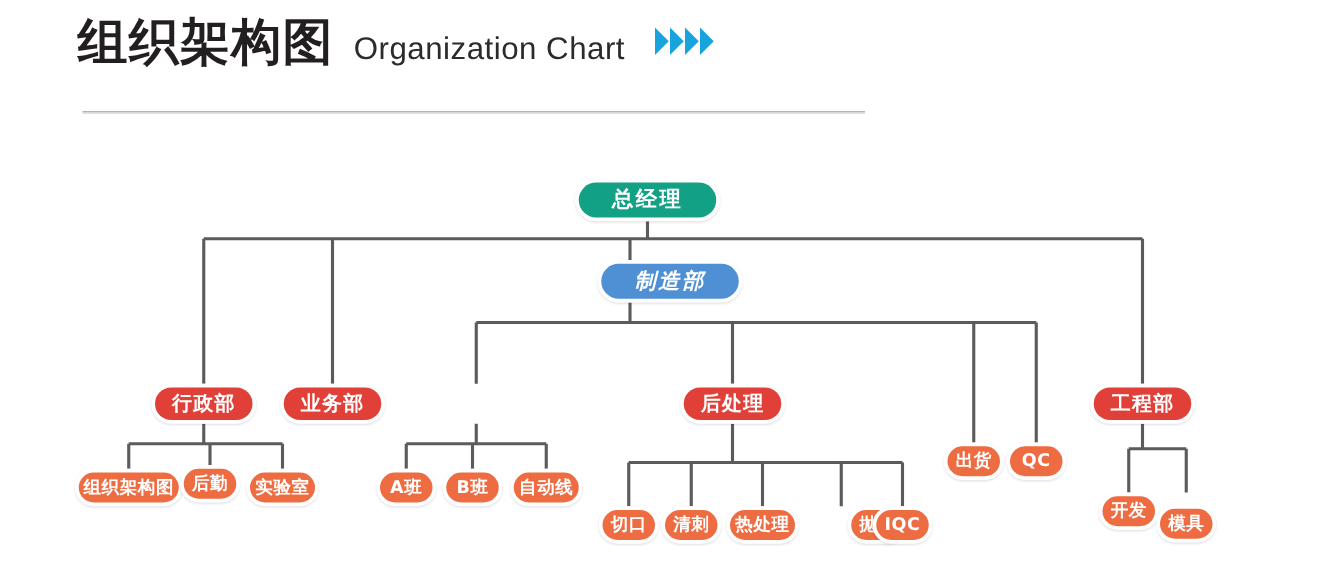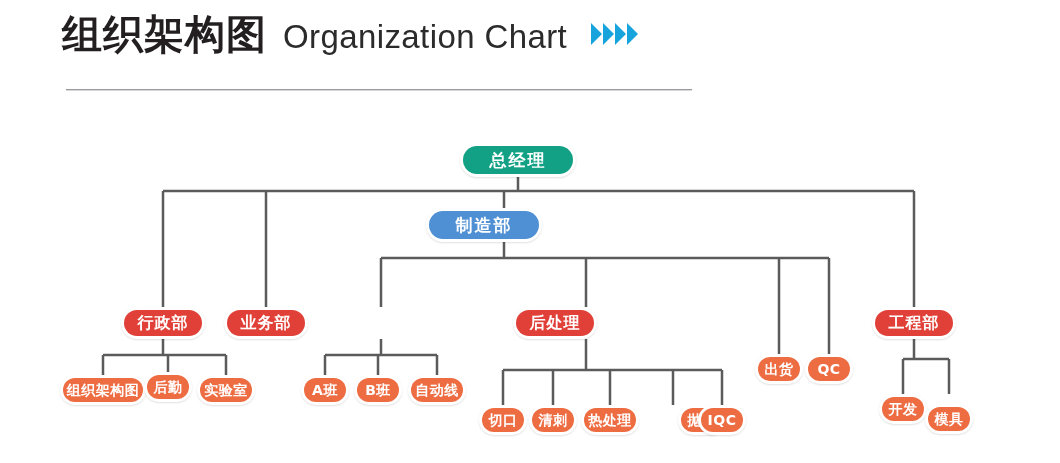--- a/index.html
+++ b/index.html
@@ -33,21 +33,21 @@
   .title-cn {
     font-family: "DejaVu Sans", "Liberation Sans", sans-serif;
     font-size: 40px;
     font-weight: bold;
     color: #231f20;
     letter-spacing: 1px;
     line-height: 1;
   }
   .title-en {
     font-family: "Liberation Sans", "DejaVu Sans", sans-serif;
-    font-size: 33px;
+    font-size: 25px;
     font-weight: 400;
     color: #2b2b2b;
     letter-spacing: 0.4px;
     line-height: 1;
   }
   .chevrons {
     display: flex;
     align-items: center;
     gap: 1px;
     margin-left: 8px;
@@ -192,31 +192,31 @@
         <line x1="903" y1="344" x2="949" y2="344"></line>
         <line x1="903" y1="344" x2="903" y2="379"></line>
         <line x1="949" y1="344" x2="949" y2="379"></line>
       </g>
     </svg>
 
     <div class="node lv0" style="left:518px; top:145px;">
       <span class="pill">总经理</span>
     </div>
 
-    <div class="node lv1" style="left:484px; top:210px;">
+    <div class="node lv1" style="left:536px; top:210px;font-style:italic;">
       <span class="pill">制造部</span>
     </div>
 
     <div class="node lv2" style="left:163px; top:308px;">
       <span class="pill">行政部</span>
     </div>
     <div class="node lv2" style="left:266px; top:308px;">
       <span class="pill">业务部</span>
     </div>
-    <div class="node lv2" style="left:555px; top:308px;">
+    <div class="node lv2" style="left:586px; top:308px;">
       <span class="pill">后处理</span>
     </div>
     <div class="node lv2" style="left:914px; top:308px;">
       <span class="pill">工程部</span>
     </div>
 
     <div class="node lv3 w-xl" style="left:103px; top:375px;">
       <span class="pill">组织架构图</span>
     </div>
     <div class="node lv3 w-sm" style="left:168px; top:372px;text-align:center;">

